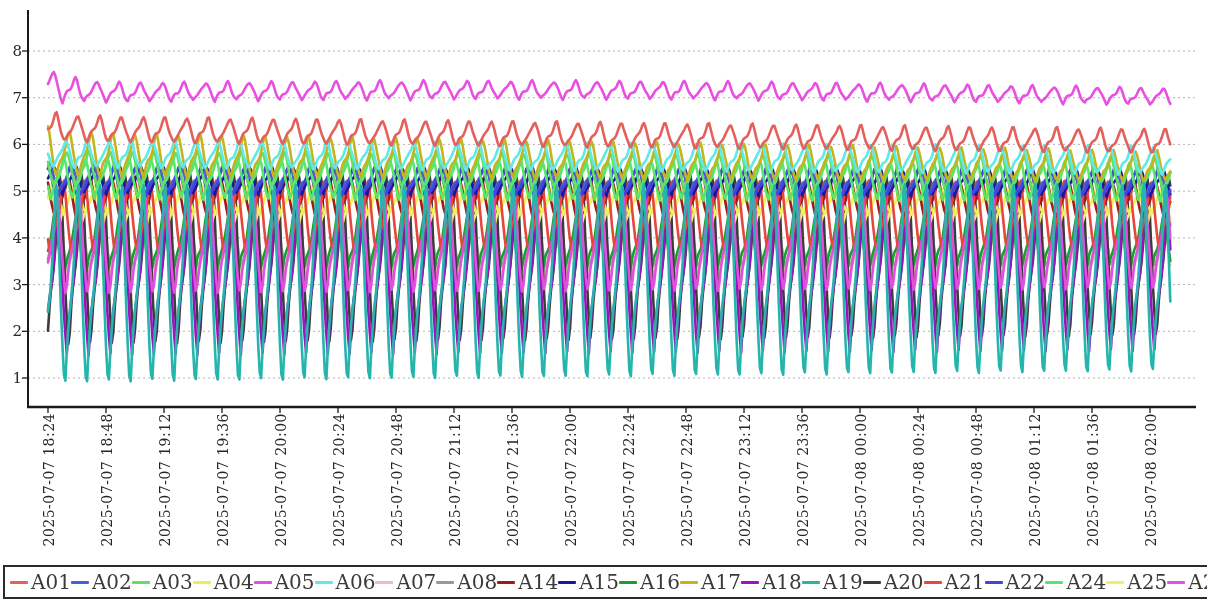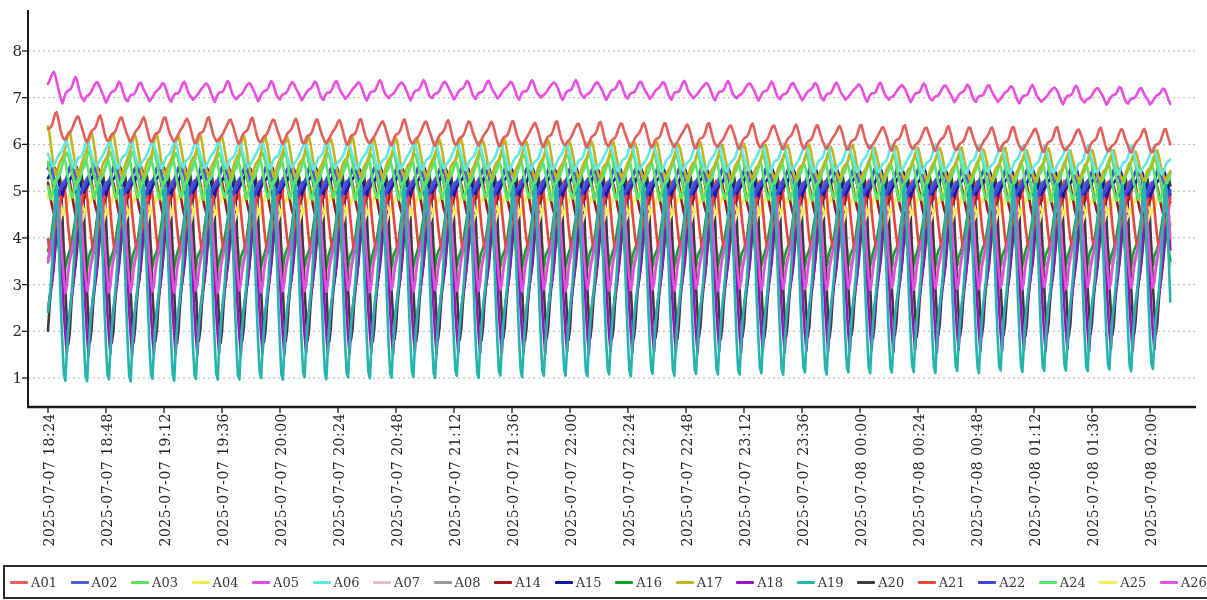--- a/index.html
+++ b/index.html
@@ -33,21 +33,21 @@
     border:2px solid #2b2b2b;
     background:#ffffff;
     display:flex;
     align-items:center;
     justify-content:space-between;
     padding:0 5px;
     box-sizing:content-box;
   }
   .legend-item{display:flex;align-items:center;gap:3px;}
   .legend-swatch{display:inline-block;width:18px;height:3px;border-radius:1px;}
-  .legend-label{font-size:13px;color:#3a3a3a;}
+  .legend-label{font-size:20px;color:#3a3a3a;}
 </style>
 </head>
 <body>
 
 <div class="root">
   <svg id="plot" width="1207" height="560">
       <line x1="28" y1="378.0" x2="1196" y2="378.0" stroke="#b3b3b3" stroke-width="1" stroke-dasharray="2 3"></line>
       <line x1="22" y1="378.0" x2="28" y2="378.0" stroke="#1a1a1a" stroke-width="1.3"></line>
       <line x1="28" y1="331.3" x2="1196" y2="331.3" stroke="#b3b3b3" stroke-width="1" stroke-dasharray="2 3"></line>
       <line x1="22" y1="331.3" x2="28" y2="331.3" stroke="#1a1a1a" stroke-width="1.3"></line>

